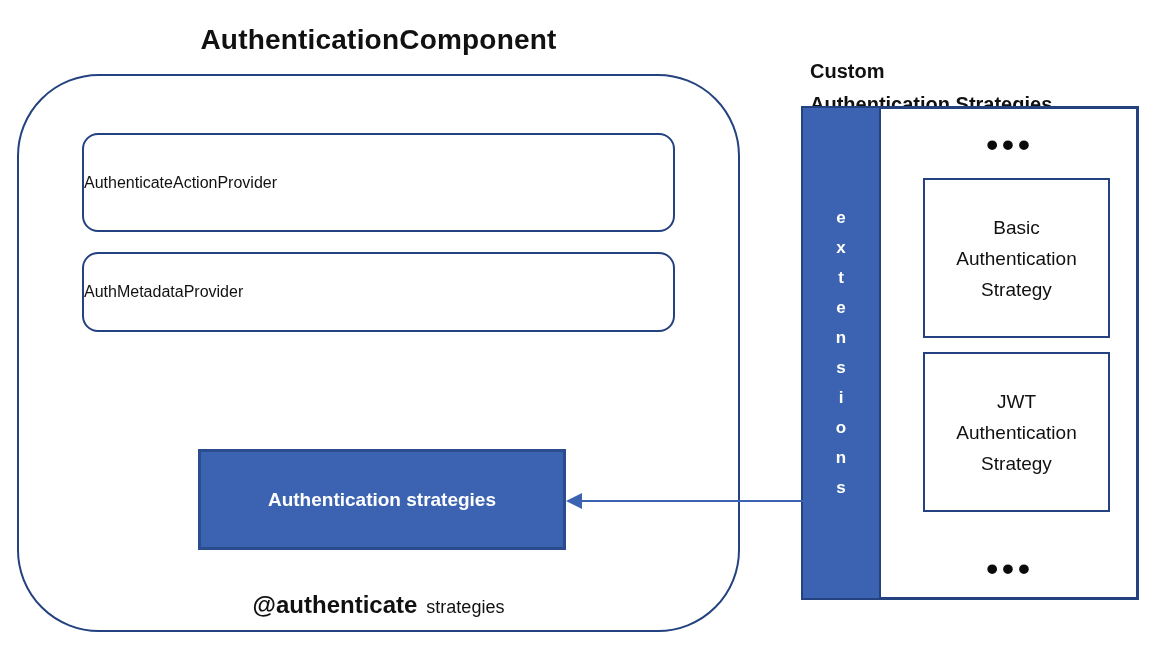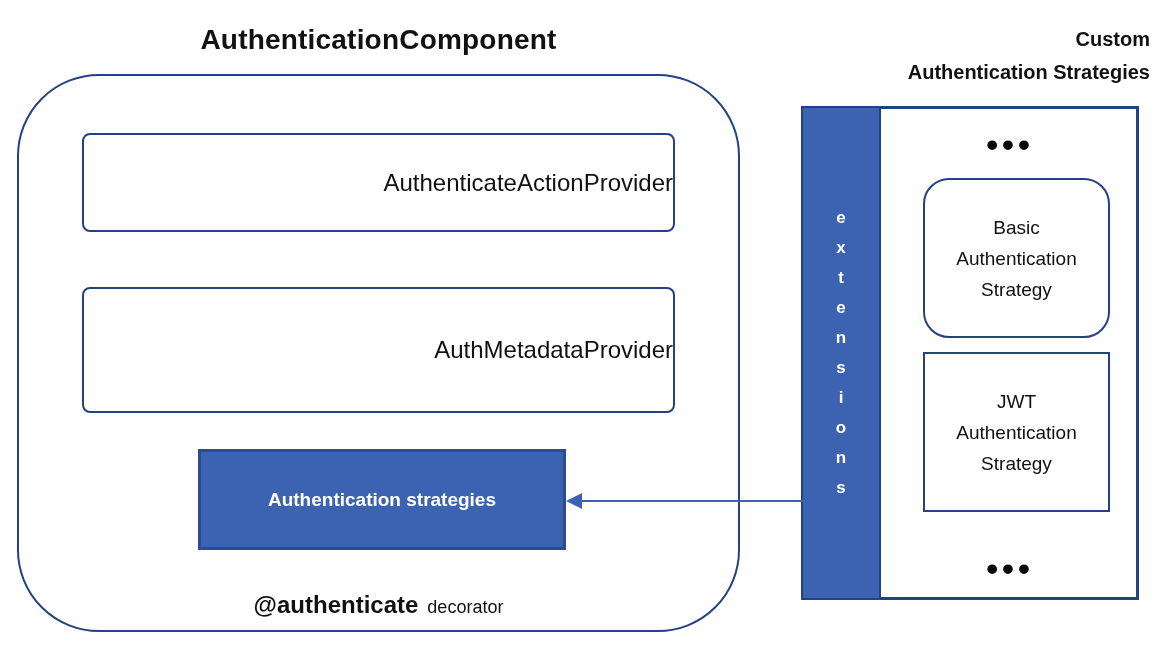--- a/index.html
+++ b/index.html
@@ -29,27 +29,27 @@
     position: absolute;
     left: 17px; top: 74px; width: 723px; height: 558px;
     border: 2px solid var(--navy, #24427F);
     border-radius: 82px;
     background: transparent;
   }
   .provider-box {
     position: absolute;
     left: 82px; width: 593px; height: 99px;
     border: 2px solid var(--navy, #24427F);
-    border-radius: 8px;
-    background: #ffffff;
-    display: flex; align-items: center; justify-content: flex-end;
-    font-size: 24px;
+    border-radius: 16px;
+    background: #ffffff;
+    display: flex; align-items: center; justify-content: flex-start;
+    font-size: 16px;
   }
   .provider-1 { top: 133px; }
-  .provider-2 { top: 252px; height: 126px; margin-top: 35px; }
+  .provider-2 { top: 252px; height: 80px; }
   .provider-3 { top: 368px; }
 
   .ext-point {
     position: absolute;
     left: 198px; top: 449px; width: 368px; height: 101px;
     background: var(--accent, #3C63B1);
     border: 3px solid var(--accentBorder, #2C4C90);
     display: flex; flex-direction: column; align-items: center; justify-content: center;
     color: #ffffff;
     font-size: 19px;
@@ -63,22 +63,22 @@
     left: 17px; top: 591px; width: 723px;
     text-align: center;
     font-size: 18px;
   }
   .decorator .dec-name { font-weight: bold; font-size: 24px; }
   .decorator .dec-suffix { margin-left: 9px; font-weight: normal; }
 
   
   .custom-title {
     position: absolute;
-    left: 810px; top: 23px; width: 340px;
-    text-align: right;
+    left: 810px; top: 55px; width: 340px;
+    text-align: left;
     font-size: 20px;
     font-weight: bold;
     line-height: 33px;
   }
   .right-container {
     position: absolute;
     left: 801px; top: 106px; width: 338px; height: 494px;
     border: 3px solid var(--navy, #24427F);
     background: #ffffff;
   }
@@ -114,21 +114,21 @@
     position: absolute;
     left: 923px; width: 187px; height: 160px;
     border: 2px solid var(--navy, #24427F);
     background: #ffffff;
     display: flex; flex-direction: column; align-items: center; justify-content: center;
     font-size: 19px;
     line-height: 31px;
     text-align: center;
     z-index: 2;
   }
-  .strategy-basic { top: 178px; border-radius: 26px; }
+  .strategy-basic { top: 178px; }
   .strategy-jwt { top: 352px; }
 
   
   .arrow-svg {
     position: absolute;
     left: 560px; top: 488px;
     width: 245px; height: 26px;
     z-index: 4;
     pointer-events: none;
   }
@@ -147,21 +147,21 @@
   </div>
   <div class="provider-box provider-2">
     <span>AuthMetadataProvider</span>
   </div>
 
   <div class="ext-point">
     <div>Authentication strategies</div>
   </div>
 
   <div class="decorator">
-    <span class="dec-name">@authenticate</span><span class="dec-suffix">decorator</span>
+    <span class="dec-name">@authenticate</span><span class="dec-suffix">strategies</span>
   </div>
 
   <div class="custom-title">
     <div>Custom</div>
     <div>Authentication Strategies</div>
   </div>
 
   <div class="right-container"></div>
 
   <div class="ext-bar">

